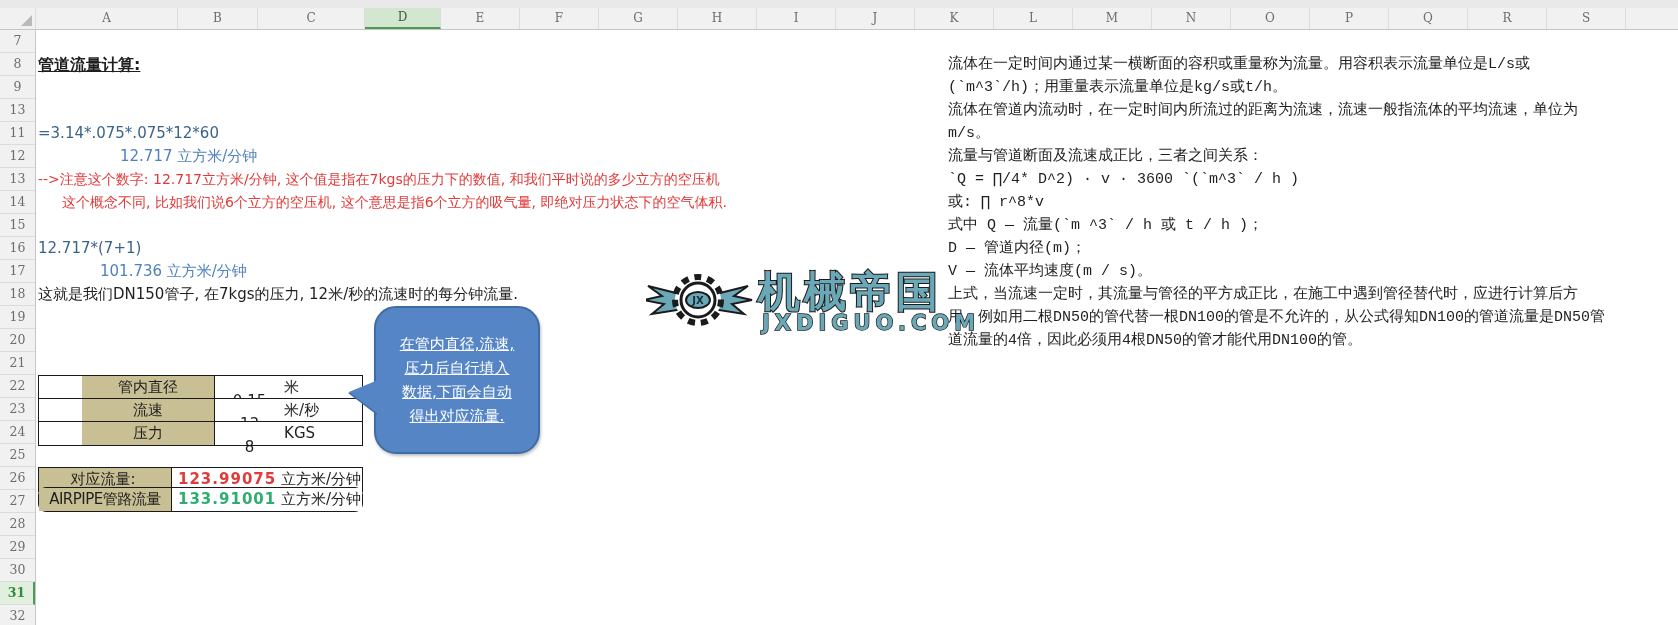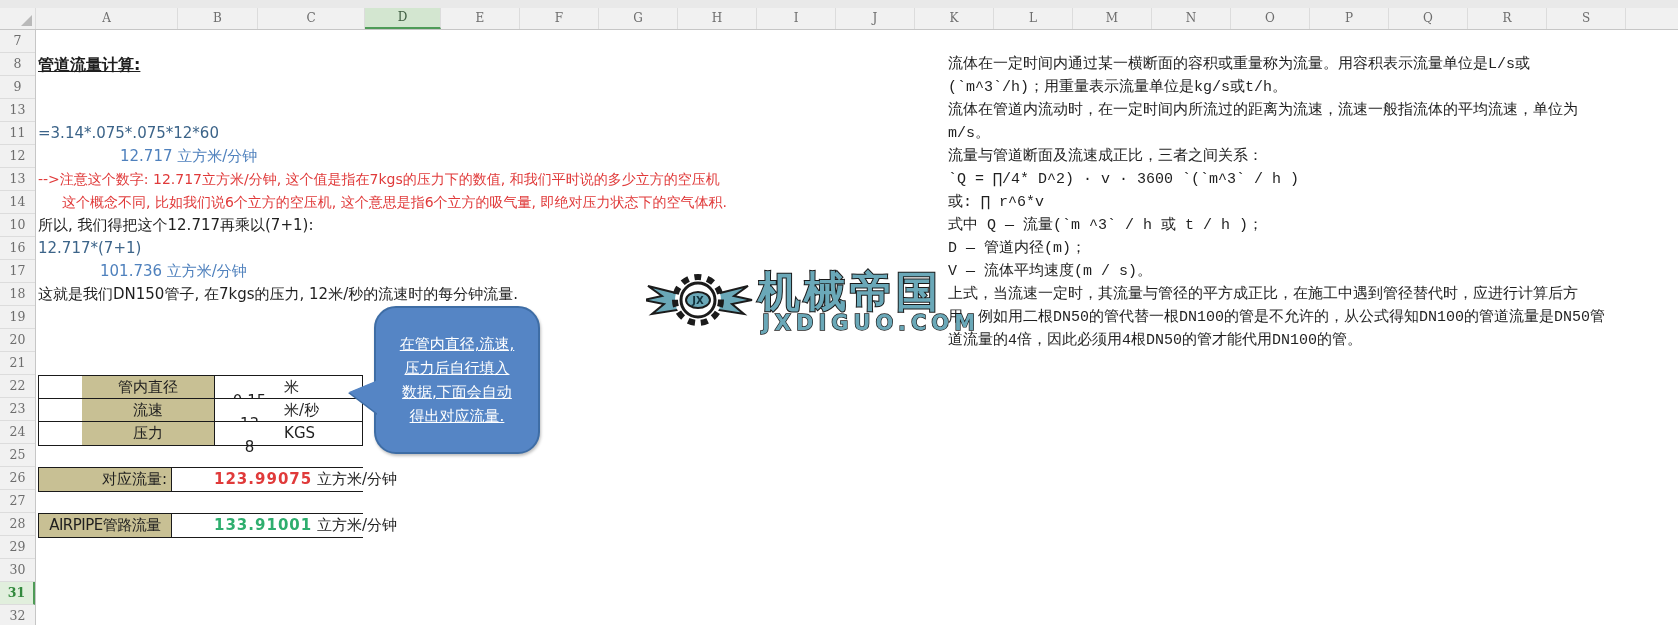--- a/index.html
+++ b/index.html
@@ -42,27 +42,27 @@
   .trow:last-child { border-bottom:none; }
   .tlabel { width:133px; flex:none; background:var(--label-tan); border-right:1px solid var(--border-black);
             text-align:center; font-size:15px; line-height:22px; }
   .tvalue { flex:1; display:flex; font-size:15px; line-height:22px; background:#fff; }
   .tvalue .val { width:47%; text-align:center;margin-top:14px; }
   .tvalue .unit { flex:1; text-align:left; }
   
   .out-row { position:absolute; left:2px; width:325px; height:25px; display:flex;
              border:1px solid var(--border-black); }
   .out-flow { top:437px; }
-  .out-air  { top:483px; }
+  .out-air  { top:457px;border-radius:8px; }
   .olabel { width:133px; flex:none; background:var(--label-tan); border-right:1px solid var(--border-black);
             font-size:15px; line-height:23px; }
-  .out-flow .olabel { text-align:right; padding-right:4px; }
+  .out-flow .olabel { text-align:center; padding-right:4px; }
   .out-air  .olabel { text-align:center; letter-spacing:-0.5px; }
   .oval { flex:1; background:#fff; font-size:15px; line-height:23px; padding-left:6px; white-space:nowrap; }
-  .oval .num { font-weight:bold; letter-spacing:1px;margin-left:36px; }
+  .oval .num { font-weight:bold; letter-spacing:1px; }
   .out-flow .num { color:var(--value-red); }
   .out-air  .num { color:var(--value-green); }
   
   .callout { position:absolute; left:338px; top:276px; width:166px; height:148px; z-index:6;
              background:var(--bubble-fill); border:2px solid var(--bubble-border); border-radius:22px;
              box-shadow:1px 2px 3px rgba(0,0,0,0.25); }
   .callout-text { width:100%; height:100%; display:flex; align-items:center; justify-content:center;
                   color:#fff; font-size:15px; line-height:24px; text-align:center; white-space:pre-line;text-decoration:underline; }
   .callout-tail { position:absolute; left:-27px; top:72px; width:0; height:0;
                   border-top:12px solid transparent; border-bottom:22px solid transparent;
@@ -110,21 +110,21 @@
 
   <div class="row-numbers">
     <div class="rowhdr">7</div>
     <div class="rowhdr">8</div>
     <div class="rowhdr">9</div>
     <div class="rowhdr">13</div>
     <div class="rowhdr">11</div>
     <div class="rowhdr">12</div>
     <div class="rowhdr">13</div>
     <div class="rowhdr">14</div>
-    <div class="rowhdr">10</div>
+    <div class="rowhdr">15</div>
     <div class="rowhdr">16</div>
     <div class="rowhdr">17</div>
     <div class="rowhdr">18</div>
     <div class="rowhdr">19</div>
     <div class="rowhdr">20</div>
     <div class="rowhdr">21</div>
     <div class="rowhdr">22</div>
     <div class="rowhdr">23</div>
     <div class="rowhdr">24</div>
     <div class="rowhdr">25</div>
@@ -137,21 +137,20 @@
     <div class="rowhdr">32</div>
   </div>
 
   <div class="sheet">
 
     <div class="line title">管道流量计算:</div>
     <div class="line formula1">=3.14*.075*.075*12*60</div>
     <div class="line result1">12.717 立方米/分钟</div>
     <div class="line red1">--&gt;注意这个数字: 12.717立方米/分钟, 这个值是指在7kgs的压力下的数值, 和我们平时说的多少立方的空压机</div>
     <div class="line red2">这个概念不同, 比如我们说6个立方的空压机, 这个意思是指6个立方的吸气量, 即绝对压力状态下的空气体积.</div>
-    <div class="line so">所以, 我们得把这个12.717再乘以(7+1):</div>
     <div class="line formula2">12.717*(7+1)</div>
     <div class="line result2">101.736 立方米/分钟</div>
     <div class="line conclusion">这就是我们DN150管子, 在7kgs的压力, 12米/秒的流速时的每分钟流量.</div>
 
     <div class="input-table">
       <div class="trow">
         <div class="tlabel">管内直径</div>
         <div class="tvalue">
           <span class="val">0.15</span>
           <span class="unit">米</span>
@@ -219,21 +218,21 @@
       </svg>
     </div>
 
     <div class="notes">
       <span class="nline">流体在一定时间内通过某一横断面的容积或重量称为流量。用容积表示流量单位是L/s或</span>
       <span class="nline">(`m^3`/h)；用重量表示流量单位是kg/s或t/h。</span>
       <span class="nline">流体在管道内流动时，在一定时间内所流过的距离为流速，流速一般指流体的平均流速，单位为</span>
       <span class="nline">m/s。</span>
       <span class="nline">流量与管道断面及流速成正比，三者之间关系：</span>
       <span class="nline">`Q = ∏/4* D^2)  ·  v  ·  3600 `(`m^3`  /  h )</span>
-      <span class="nline">或: ∏ r^6*v</span>
+      <span class="nline">或: ∏ r^8*v</span>
       <span class="nline">式中 Q — 流量(`m ^3` / h 或 t / h )；</span>
       <span class="nline">D — 管道内径(m)；</span>
       <span class="nline">V — 流体平均速度(m / s)。</span>
       <span class="nline">上式，当流速一定时，其流量与管径的平方成正比，在施工中遇到管径替代时，应进行计算后方</span>
       <span class="nline">用。例如用二根DN50的管代替一根DN100的管是不允许的，从公式得知DN100的管道流量是DN50管</span>
       <span class="nline">道流量的4倍，因此必须用4根DN50的管才能代用DN100的管。</span>
     </div>
 
     <div class="sel-cell">
       <div class="handle"></div>

